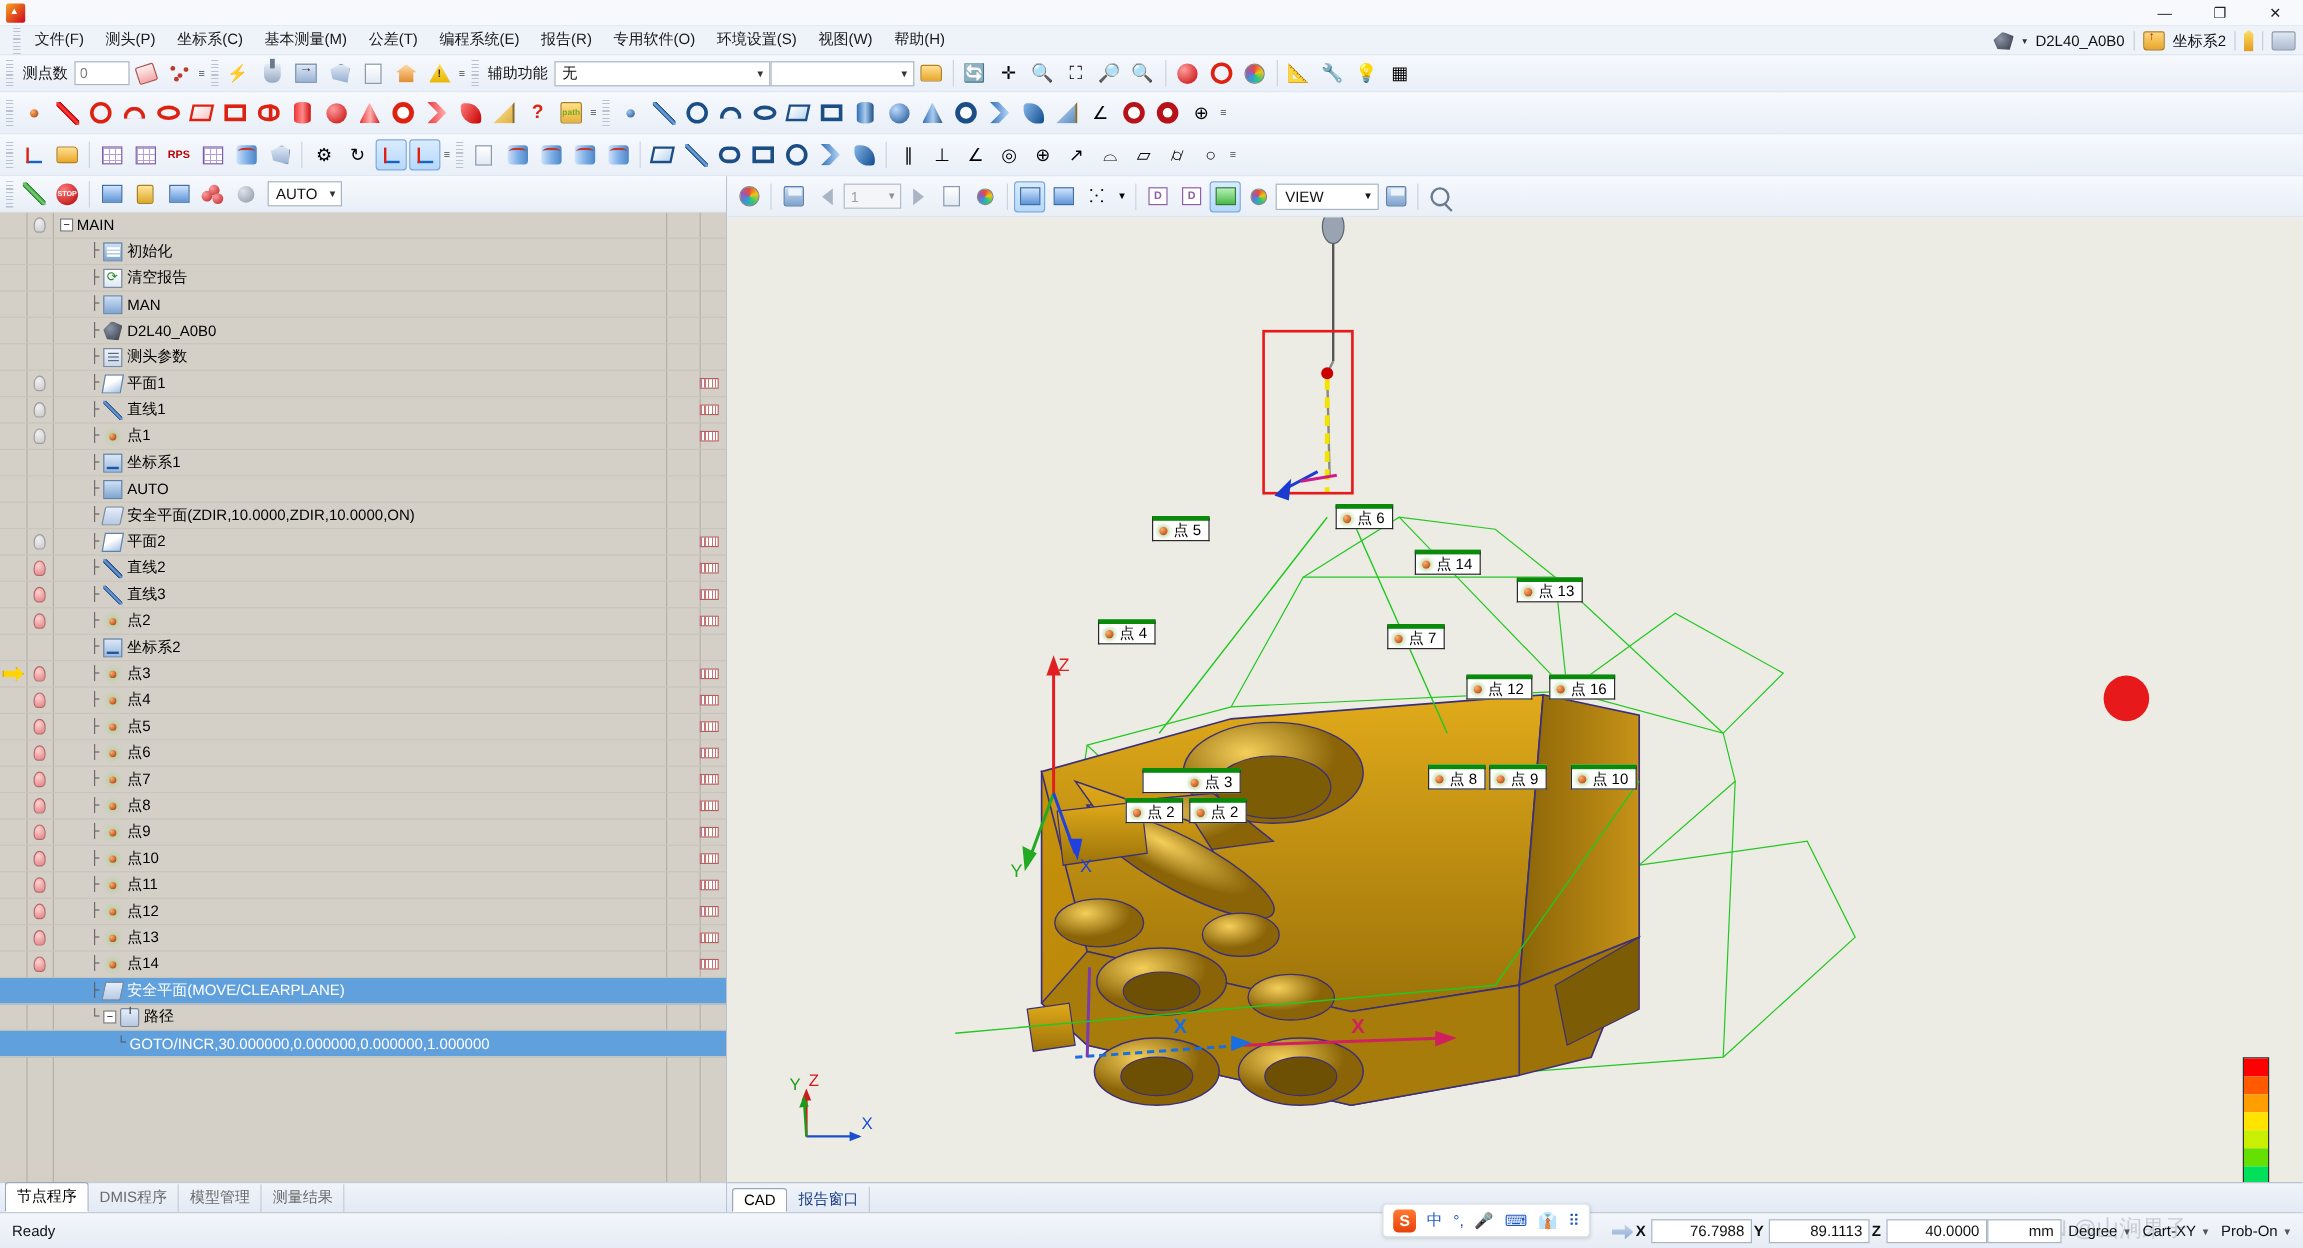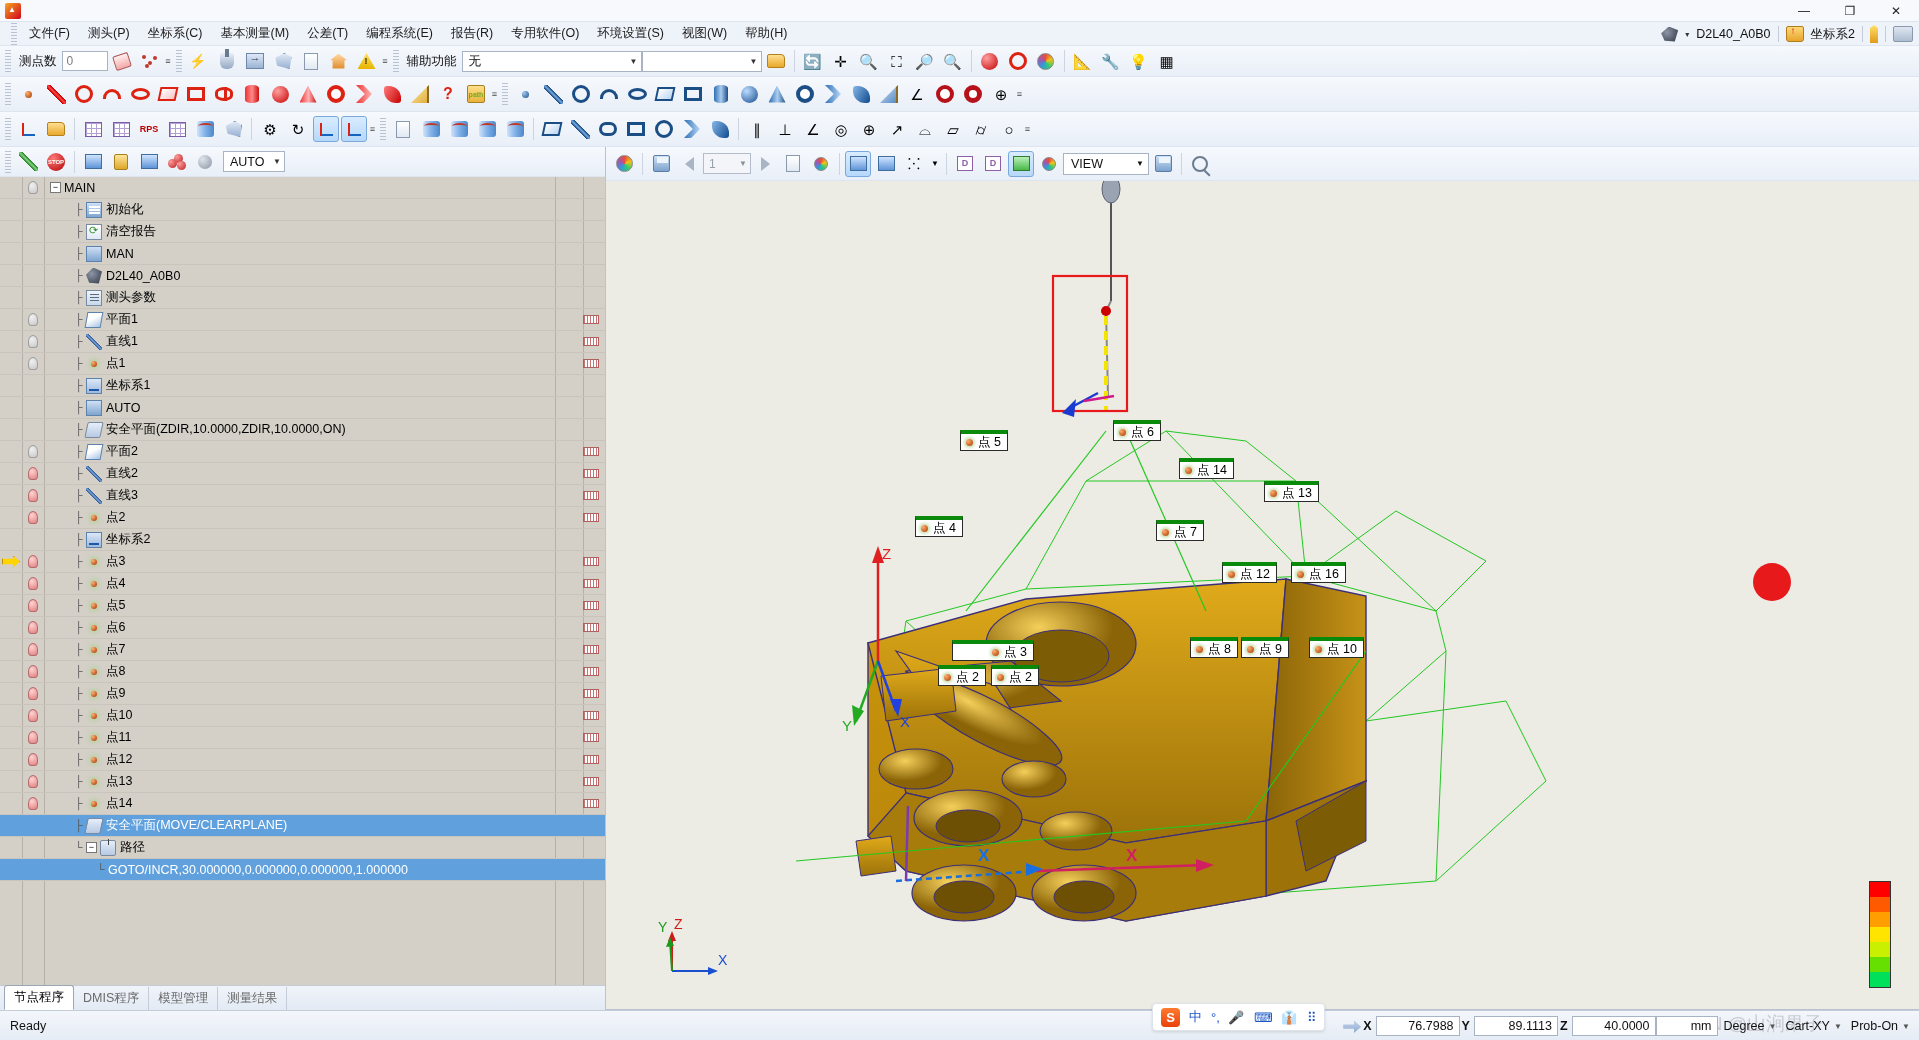--- a/index.html
+++ b/index.html
@@ -1386,20 +1386,24 @@
           <path d="M14 56 L14 20" stroke="#d01a1a" stroke-width="2"></path>
           <path d="M14 16 L10 26 L18 26 Z" fill="#d01a1a"></path>
           <path d="M14 56 L12 26" stroke="#1a9a1a" stroke-width="2"></path>
           <path d="M12 22 L8 32 L16 31 Z" fill="#1a9a1a"></path>
           <text x="60" y="50" fill="#1a4fd0" font-size="14" font-family="Liberation Sans">X</text>
           <text x="16" y="14" fill="#d01a1a" font-size="14" font-family="Liberation Sans">Z</text>
           <text x="0" y="17" fill="#1a9a1a" font-size="14" font-family="Liberation Sans">Y</text>
         </svg>
       </div>
 
+      <div class="cad-tabs">
+        <div class="ctab active">CAD</div>
+        <div class="ctab">报告窗口</div>
+      </div>
     </div>
   </div>
 
   <div class="statusbar">
     <span>Ready</span>
 
     <div class="ime">
       <div class="slogo">S</div>
       <div class="it">中</div>
       <div class="it">°,</div>

